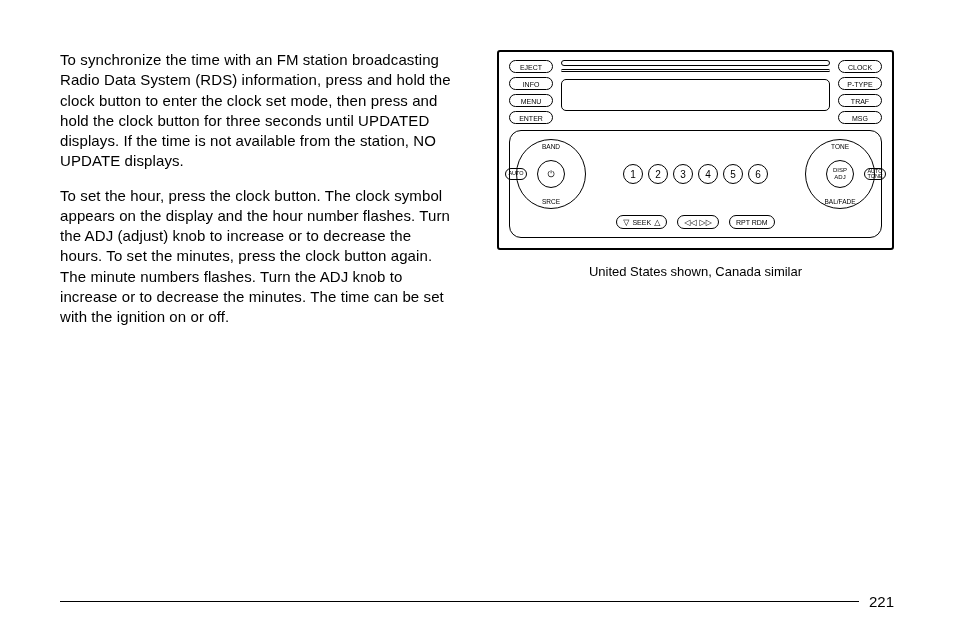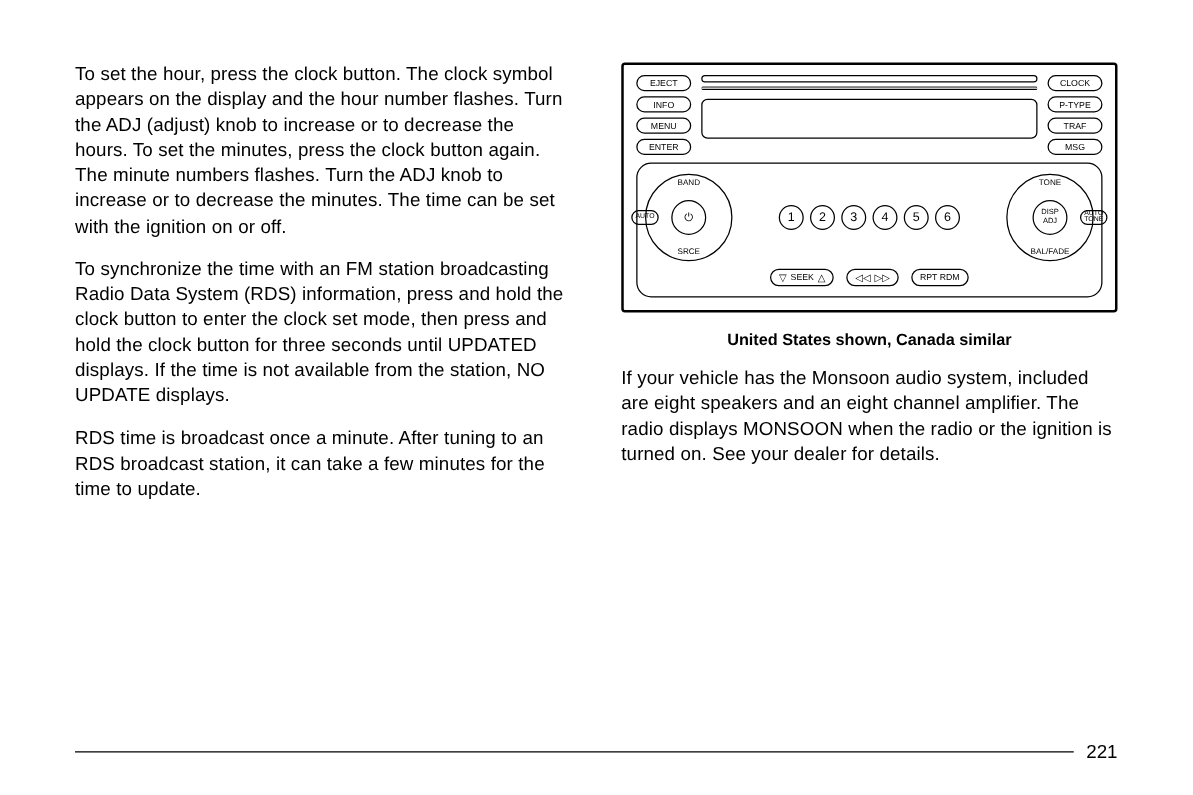--- a/index.html
+++ b/index.html
@@ -175,21 +175,21 @@
     padding: 1px 6px;
     height: 14px;
     display: flex;
     align-items: center;
     gap: 3px;
     white-space: nowrap;
   }
   .caption {
     text-align: center;
     font-size: 13px;
-    font-weight: bold;
+    font-weight: normal;
     margin-bottom: 14px;
   }
   .footer {
     position: absolute;
     left: 60px;
     right: 60px;
     bottom: 26px;
     display: flex;
     align-items: center;
     gap: 10px;
@@ -203,23 +203,22 @@
   }
   .tri {
     font-size: 8px;
   }
 </style>
 </head>
 <body>
 
 <div class="cols">
   <div class="col">
+    <p>To synchronize the time with an FM station broadcasting Radio Data System (RDS) information, press and hold the clock button to enter the clock set mode, then press and hold the clock button for three seconds until UPDATED displays. If the time is not available from the station, NO UPDATE displays.</p>
     <p>To set the hour, press the clock button. The clock symbol appears on the display and the hour number flashes. Turn the ADJ (adjust) knob to increase or to decrease the hours. To set the minutes, press the clock button again. The minute numbers flashes. Turn the ADJ knob to increase or to decrease the minutes. The time can be set with the ignition on or off.</p>
-    <p>To synchronize the time with an FM station broadcasting Radio Data System (RDS) information, press and hold the clock button to enter the clock set mode, then press and hold the clock button for three seconds until UPDATED displays. If the time is not available from the station, NO UPDATE displays.</p>
-    <p>RDS time is broadcast once a minute. After tuning to an RDS broadcast station, it can take a few minutes for the time to update.</p>
   </div>
 
   <div class="col">
 
     <div class="radio-box">
       <div class="top-row">
         <div class="btn-stack">
           <div class="pill">EJECT</div>
           <div class="pill">INFO</div>
           <div class="pill">MENU</div>
@@ -279,20 +278,19 @@
             <span class="tri">▷▷</span>
           </div>
           <div class="small-pill">
             <span>RPT   RDM</span>
           </div>
         </div>
       </div>
     </div>
 
     <div class="caption">United States shown, Canada similar</div>
-    <p>If your vehicle has the Monsoon audio system, included are eight speakers and an eight channel amplifier. The radio displays MONSOON when the radio or the ignition is turned on. See your dealer for details.</p>
   </div>
 </div>
 
 <div class="footer">
   <div class="footer-line"></div>
   <div class="page-num">221</div>
 </div>
 
 </body></html>

